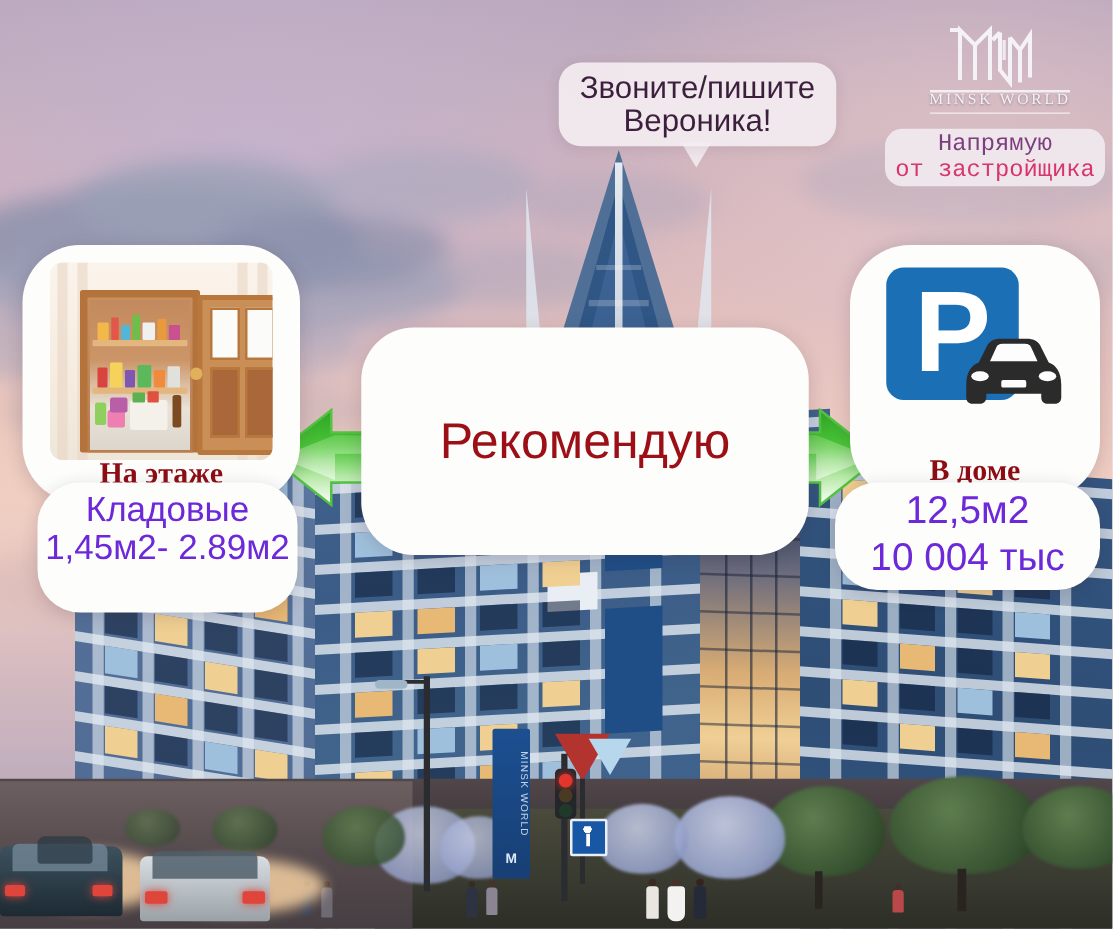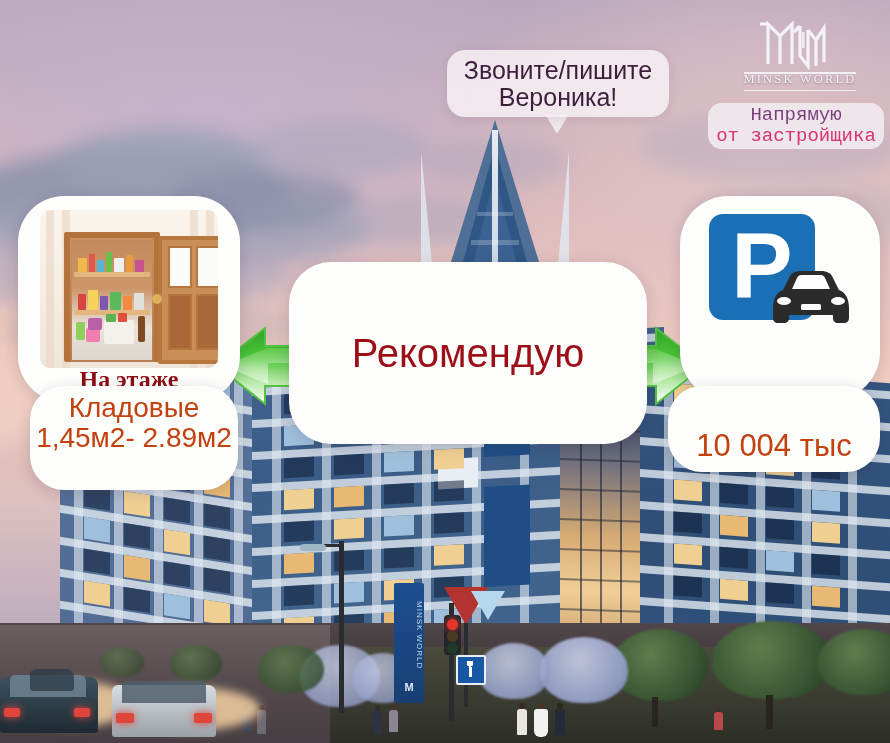--- a/index.html
+++ b/index.html
@@ -306,21 +306,21 @@
     padding:0 14px;box-sizing:border-box;
   }
 
   .cap-serif{
     position:absolute;width:100%;text-align:center;
     color:#8e0d14;font-family:"Liberation Serif",serif;font-weight:bold;
     font-size:24px;
   }
   .cap-sans{
     position:absolute;width:100%;text-align:center;
-    color:#c2410c;font-family:"Liberation Sans",sans-serif;
+    color:#6d28d9;font-family:"Liberation Sans",sans-serif;
     font-size:28px;line-height:1.02;
   }
 
   
   .storage{
     position:absolute;left:22px;top:14px;width:178px;height:158px;
     border-radius:10px;overflow:hidden;
     background:linear-gradient(180deg,#fbf4ec 0%,#f6ece0 55%,#efe6da 100%);
   }
   .wall-stripe{position:absolute;top:0;bottom:0;width:8px;background:rgba(232,214,196,.6);}
@@ -809,19 +809,21 @@
       <div class="park-sq"></div>
       <div class="park-p">P</div>
       <svg class="park-car" viewBox="0 0 92 62">
         <path d="M10 40 C10 30 14 24 20 22 L26 10 C28 5 32 3 38 3 L58 3 C64 3 68 5 70 10 L76 22 C82 24 86 30 86 40 L86 50 C86 53 84 55 81 55 L75 55 C72 55 70 53 70 50 L70 47 L26 47 L26 50 C26 53 24 55 21 55 L15 55 C12 55 10 53 10 50 Z" fill="#2b2b2b"></path>
         <path d="M29 21 L34 10 C35 7.5 37 7 40 7 L56 7 C59 7 61 7.5 62 10 L67 21 Z" fill="#fdfdfd"></path>
         <ellipse cx="21" cy="33" rx="7" ry="4" fill="#fdfdfd"></ellipse>
         <ellipse cx="75" cy="33" rx="7" ry="4" fill="#fdfdfd"></ellipse>
         <rect x="38" y="36" width="20" height="6" rx="1.5" fill="#fdfdfd"></rect>
       </svg>
     </div>
+    <div class="cap-serif" style="top:168px;">В доме</div>
   </div>
 
   <div class="card card-right-b">
+    <div class="cap-sans" style="top:6px;font-size:31px;">12,5м2</div>
     <div class="cap-sans" style="top:44px;font-size:31px;">10 004 тыс</div>
   </div>
 
 </div>
 
 </body></html>

